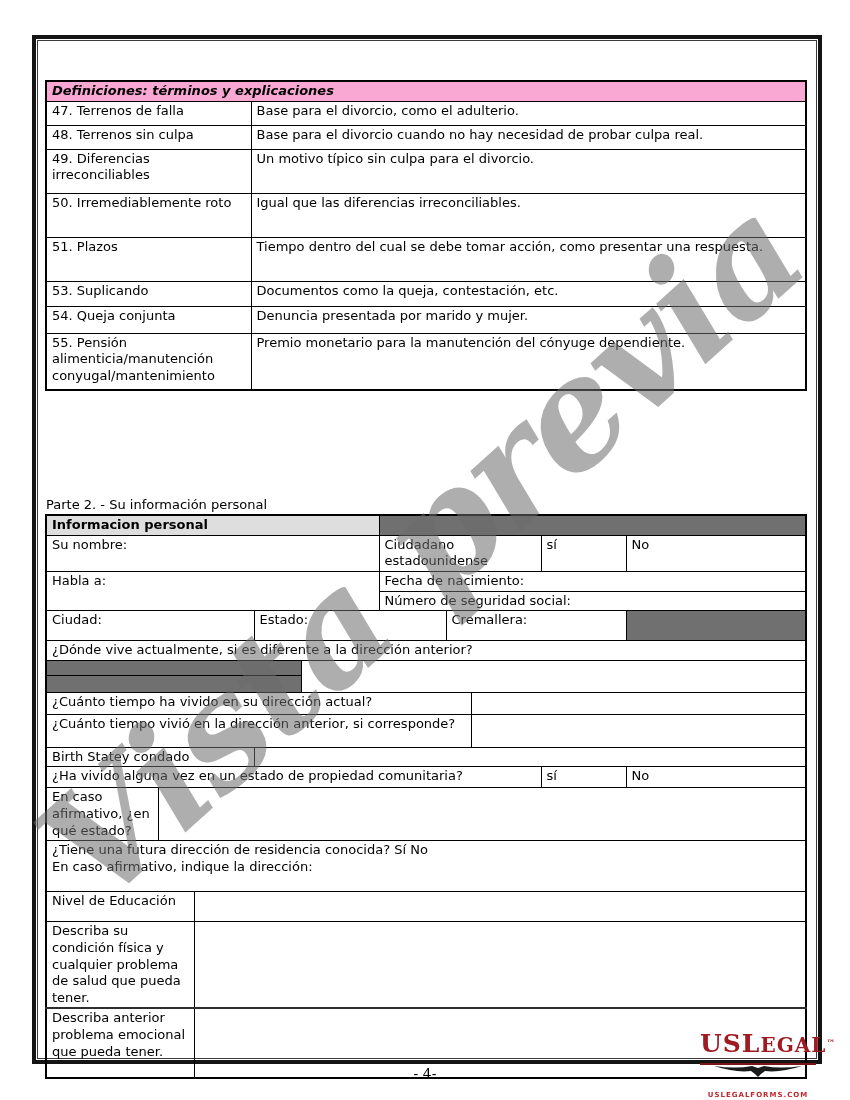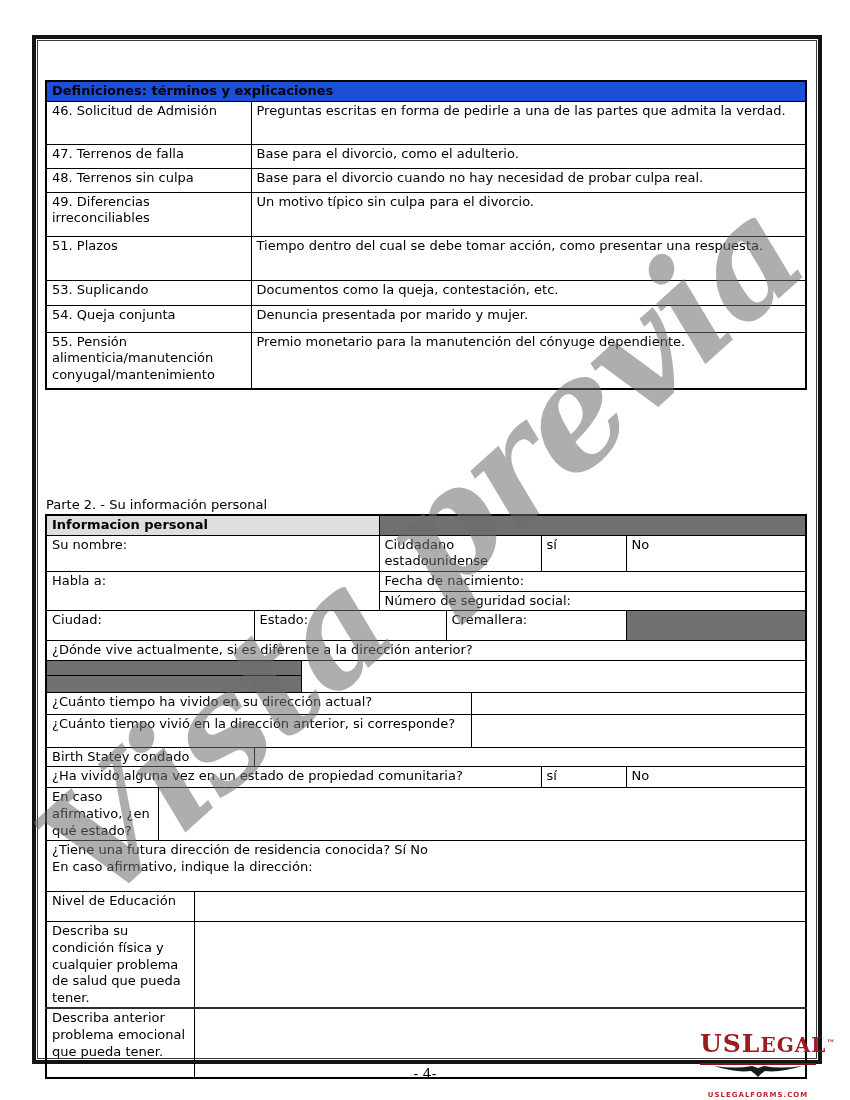--- a/index.html
+++ b/index.html
@@ -11,21 +11,21 @@
   
   .page-frame{position:absolute;left:32px;top:35px;width:782px;height:1021px;border:4px solid #141414;}
   .page-frame-inner{position:absolute;inset:1px;border:1px solid #3a3a3a;}
 
   table{border-collapse:collapse;table-layout:fixed;position:absolute;}
   td,th{border:1px solid #000;vertical-align:top;padding:1px 5px;font-weight:normal;text-align:left;overflow:hidden;overflow-wrap:break-word;}
   .tbl-outer{border:2px solid #000;}
 
   
   .defs{left:45px;top:80px;width:760px;}
-  .defs .hdr td{background:#1d4ed8;font-weight:bold;}
+  .defs .hdr td{background:#f9a8d4;font-weight:bold;font-style:italic;}
   
   .pers{left:45px;top:514px;width:760px;}
   .lt-hdr{background:#dedede;font-weight:bold;margin-left:8px;}
   .dark{background:#707070;}
   .thick-top td{border-top:2px solid #2e2e2e;}
 
   .part2-title{position:absolute;left:46px;top:497px;}
 
   .watermark{
     position:absolute;left:-60px;top:450px;width:960px;height:200px;
@@ -62,35 +62,35 @@
 
 <table class="defs tbl-outer">
   <colgroup>
       <col style="width:205px">
       <col style="width:555px">
     </colgroup>
   <tbody>
       <tr class="hdr" style="height:19px">
     <td colspan="2">Definiciones: términos y explicaciones</td>
   </tr>
-  <tr style="height:43px">
-    <td>46. Solicitud de Admisión</td>
-    <td>Preguntas escritas en forma de pedirle a una de las partes que admita la verdad.</td>
-  </tr>
   <tr style="height:24px">
     <td>47. Terrenos de falla</td>
     <td>Base para el divorcio, como el adulterio.</td>
   </tr>
   <tr style="height:24px">
     <td>48. Terrenos sin culpa</td>
     <td>Base para el divorcio cuando no hay necesidad de probar culpa real.</td>
   </tr>
   <tr style="height:44px">
     <td>49. Diferencias irreconciliables</td>
     <td>Un motivo típico sin culpa para el divorcio.</td>
+  </tr>
+  <tr style="height:44px">
+    <td>50. Irremediablemente roto</td>
+    <td>Igual que las diferencias irreconciliables.</td>
   </tr>
   <tr style="height:44px">
     <td>51. Plazos</td>
     <td>Tiempo dentro del cual se debe tomar acción, como presentar una respuesta.</td>
   </tr>
   <tr style="height:25px">
     <td>53. Suplicando</td>
     <td>Documentos como la queja, contestación, etc.</td>
   </tr>
   <tr style="height:27px">

